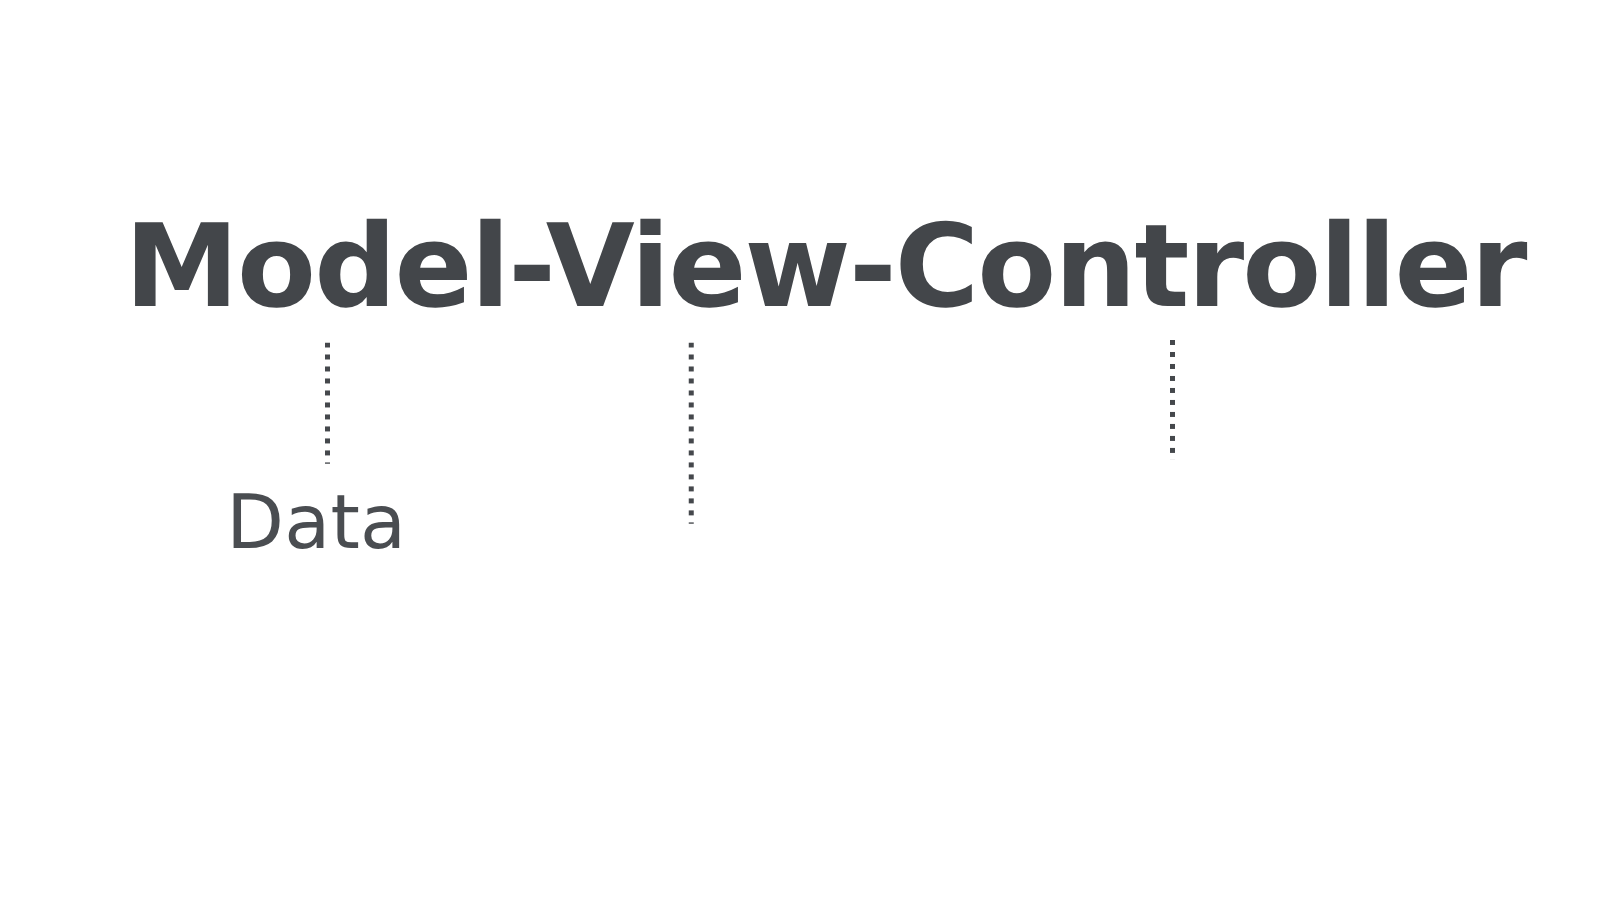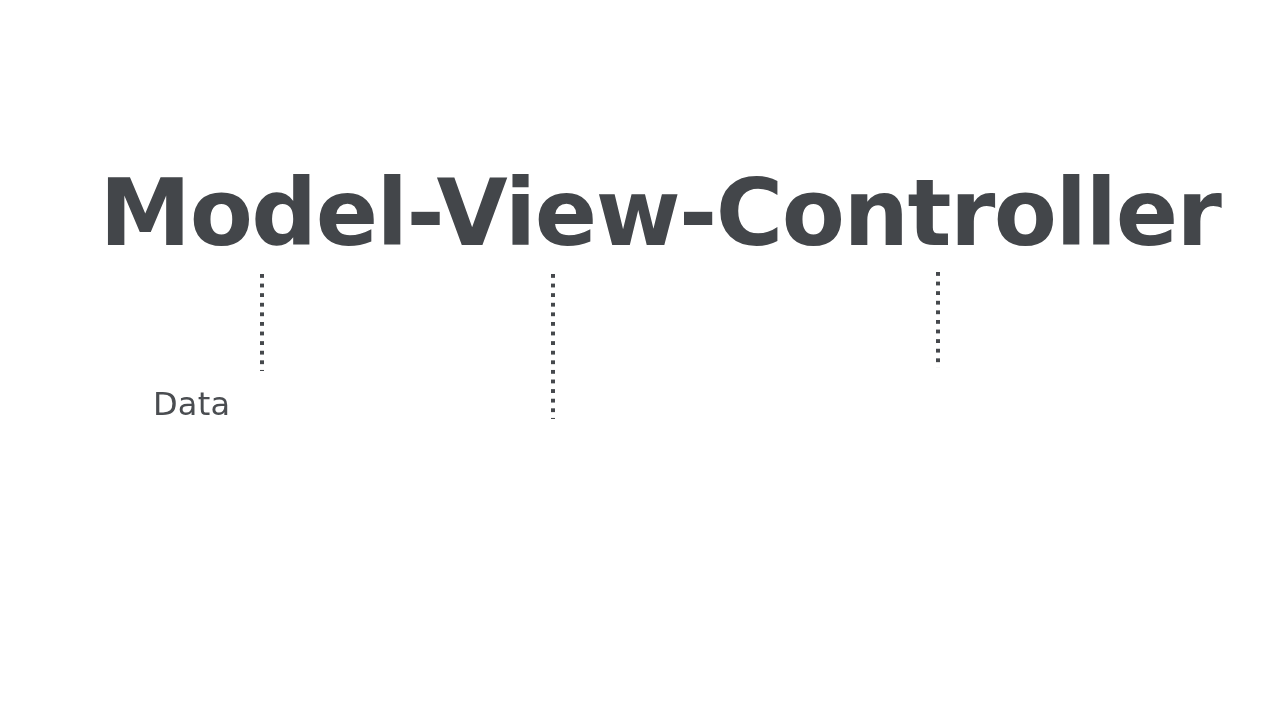--- a/index.html
+++ b/index.html
@@ -53,26 +53,26 @@
   }
   #leader-model      { left: 260px; top: 274px; height: 97px; }
   #leader-view       { left: 551px; top: 274px; height: 145px; }
   #leader-controller { left: 936px; top: 272px; height: 96px; }
 
   
   .label {
     position: absolute;
     font-family: "DejaVu Sans", sans-serif;
     font-weight: normal;
-    font-size: 32px;
+    font-size: 60px;
     line-height: 1.0;
     letter-spacing: 0.2px;
     color: #4a4d51;
     white-space: nowrap;
-    text-align: left;
+    text-align: center;
   }
   #label-data {
     left: 153px;
     top: 388px;
     width: 200px;
   }
   #label-user-interface {
     left: 395px;
     top: 440px;
     width: 300px;

